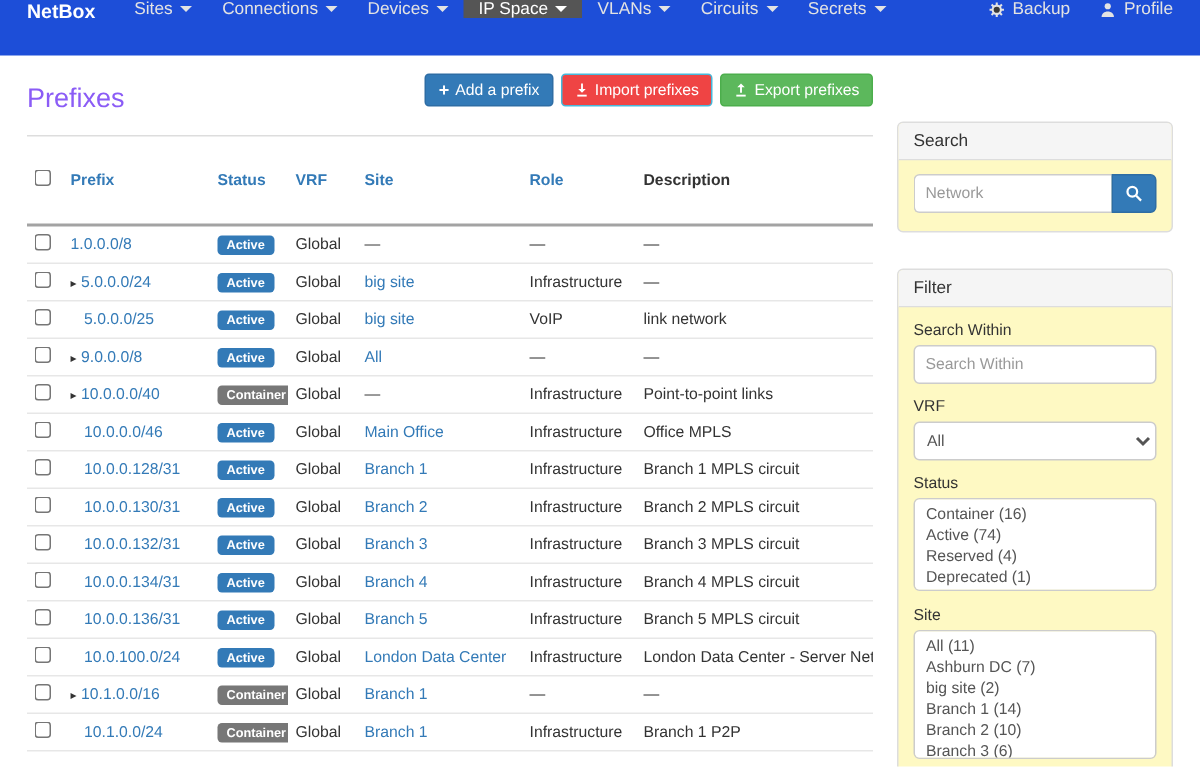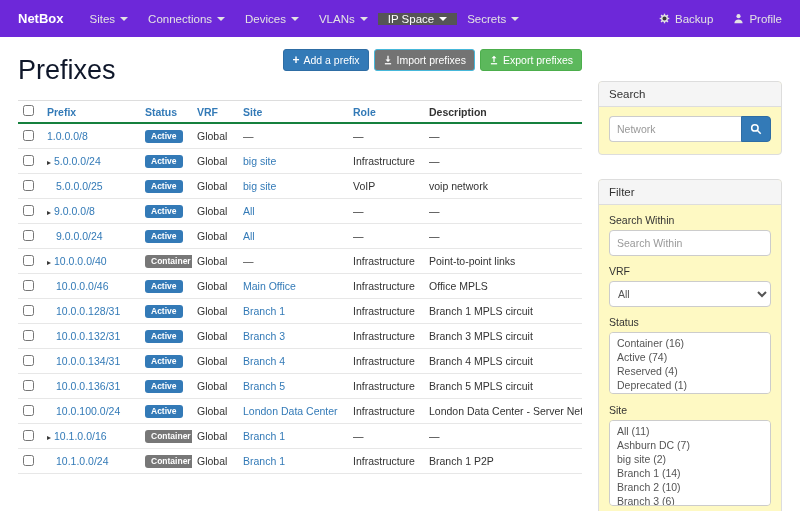--- a/index.html
+++ b/index.html
@@ -1,41 +1,41 @@
 <!DOCTYPE html>
 <html><head>
 <meta charset="utf-8">
 <style>
   *{box-sizing:border-box;margin:0;padding:0}
   html,body{width:800px;height:511px;overflow:hidden;background:#fff;
     font-family:"Liberation Sans",sans-serif;color:#333}
   
-  .navbar{height:37px;background:#6d28d9;display:flex;align-items:center;font-size:11.5px}
+  .navbar{height:37px;background:#1d4ed8;display:flex;align-items:flex-start;font-size:11.5px}
   .brand{display:flex;align-items:center;padding:0 16px 0 18px;color:#fff;font-size:13px;font-weight:bold;cursor:pointer}
   .nav-list{display:flex;list-style:none;align-items:stretch}
   .nav-item{display:flex;align-items:center;gap:5px;padding:0 10px;color:#e3e3e3;cursor:pointer;white-space:nowrap}
   .nav-item.active{background:#555;color:#fff}
   .caret{width:0;height:0;border-left:4px solid transparent;border-right:4px solid transparent;border-top:4px solid currentColor;display:inline-block}
   .nav-right{margin-left:auto;padding-right:8px}
   .nav-ico{display:inline-flex;align-items:center}
   
   .container{display:flex;gap:16px;padding:10px 18px 0}
   .main{flex:1;min-width:0}
   .page-header{display:flex;justify-content:space-between;align-items:flex-start}
-  h1{font-size:27px;font-weight:400;color:#0f172a;margin:8px 0 14px}
+  h1{font-size:18px;font-weight:400;color:#8b5cf6;margin:8px 0 14px}
   .actions{display:flex;gap:5px;margin-top:2px}
   .btn{display:inline-flex;align-items:center;gap:4px;font-size:10.5px;color:#fff;border-radius:3px;
     padding:4px 8px;border:1px solid transparent;cursor:pointer;font-family:inherit;white-space:nowrap}
   .btn-primary{background:#337ab7;border-color:#2e6da4}
-  .btn-info{background:#737373;border-color:#46b8da}
+  .btn-info{background:#ef4444;border-color:#46b8da}
   .btn-success{background:#5cb85c;border-color:#4cae4c}
   .plus{font-weight:bold;font-size:12px;line-height:1}
   
   table{width:100%;border-collapse:collapse;font-size:10.5px;table-layout:fixed}
-  th{text-align:left;font-weight:bold;color:#337ab7;padding:4px 5px;border-top:1px solid #ddd;border-bottom:2px solid #15803d;cursor:pointer;white-space:nowrap}
+  th{text-align:left;font-weight:bold;color:#337ab7;padding:22px 5px;border-top:1px solid #ddd;border-bottom:2px solid #a3a3a3;cursor:pointer;white-space:nowrap}
   th.plain{color:#333;cursor:default}
   td{padding:5px 5px;border-bottom:1px solid #e7e7e7;white-space:nowrap;overflow:hidden;color:#333;vertical-align:middle}
   .col-check{width:24px}.col-prefix{width:98px}.col-status{width:52px}.col-vrf{width:46px}
   .col-site{width:110px}.col-role{width:76px}
   .link{color:#337ab7;text-decoration:none;cursor:pointer}
   .dash{color:#444}
   .disc{font-size:8px;color:#333;margin-right:3px;cursor:pointer}
   .label{display:inline-block;font-size:8.5px;font-weight:bold;color:#fff;padding:2px 6px 2.5px;border-radius:3px;line-height:1}
   .label-primary{background:#337ab7}
   .label-default{background:#777}
@@ -70,26 +70,30 @@
         <span class="caret"></span>
       </li>
       <li class="nav-item">
         <span>Connections</span>
         <span class="caret"></span>
       </li>
       <li class="nav-item">
         <span>Devices</span>
         <span class="caret"></span>
       </li>
-      <li class="nav-item">
-        <span>VLANs</span>
-        <span class="caret"></span>
-      </li>
       <li class="nav-item active">
         <span>IP Space</span>
+        <span class="caret"></span>
+      </li>
+      <li class="nav-item">
+        <span>VLANs</span>
+        <span class="caret"></span>
+      </li>
+      <li class="nav-item">
+        <span>Circuits</span>
         <span class="caret"></span>
       </li>
       <li class="nav-item">
         <span>Secrets</span>
         <span class="caret"></span>
       </li>
     </ul>
   <ul class="nav-list nav-right" id="nav-right">
       <li class="nav-item">
         <span class="nav-ico">
@@ -187,34 +191,25 @@
             <td>Infrastructure</td>
             <td>—</td>
           </tr>
           <tr>
             <td><input type="checkbox" style=""></td>
             <td><span class="indent" style="padding-left:9px"><a class="link">5.0.0.0/25</a></span></td>
             <td><span class="label label-primary">Active</span></td>
             <td>Global</td>
             <td><a class="link">big site</a></td>
             <td>VoIP</td>
-            <td>voip network</td>
+            <td>link network</td>
           </tr>
           <tr>
             <td><input type="checkbox" style=""></td>
             <td><span class="indent" style="padding-left:0px"><span class="disc">▸</span><a class="link">9.0.0.0/8</a></span></td>
-            <td><span class="label label-primary">Active</span></td>
-            <td>Global</td>
-            <td><a class="link">All</a></td>
-            <td>—</td>
-            <td>—</td>
-          </tr>
-          <tr>
-            <td><input type="checkbox" style=""></td>
-            <td><span class="indent" style="padding-left:9px"><a class="link">9.0.0.0/24</a></span></td>
             <td><span class="label label-primary">Active</span></td>
             <td>Global</td>
             <td><a class="link">All</a></td>
             <td>—</td>
             <td>—</td>
           </tr>
           <tr>
             <td><input type="checkbox" style=""></td>
             <td><span class="indent" style="padding-left:0px"><span class="disc">▸</span><a class="link">10.0.0.0/40</a></span></td>
             <td><span class="label label-default">Container</span></td>
@@ -233,20 +228,29 @@
             <td>Office MPLS</td>
           </tr>
           <tr>
             <td><input type="checkbox" style=""></td>
             <td><span class="indent" style="padding-left:9px"><a class="link">10.0.0.128/31</a></span></td>
             <td><span class="label label-primary">Active</span></td>
             <td>Global</td>
             <td><a class="link">Branch 1</a></td>
             <td>Infrastructure</td>
             <td>Branch 1 MPLS circuit</td>
+          </tr>
+          <tr>
+            <td><input type="checkbox" style=""></td>
+            <td><span class="indent" style="padding-left:9px"><a class="link">10.0.0.130/31</a></span></td>
+            <td><span class="label label-primary">Active</span></td>
+            <td>Global</td>
+            <td><a class="link">Branch 2</a></td>
+            <td>Infrastructure</td>
+            <td>Branch 2 MPLS circuit</td>
           </tr>
           <tr>
             <td><input type="checkbox" style=""></td>
             <td><span class="indent" style="padding-left:9px"><a class="link">10.0.0.132/31</a></span></td>
             <td><span class="label label-primary">Active</span></td>
             <td>Global</td>
             <td><a class="link">Branch 3</a></td>
             <td>Infrastructure</td>
             <td>Branch 3 MPLS circuit</td>
           </tr>

